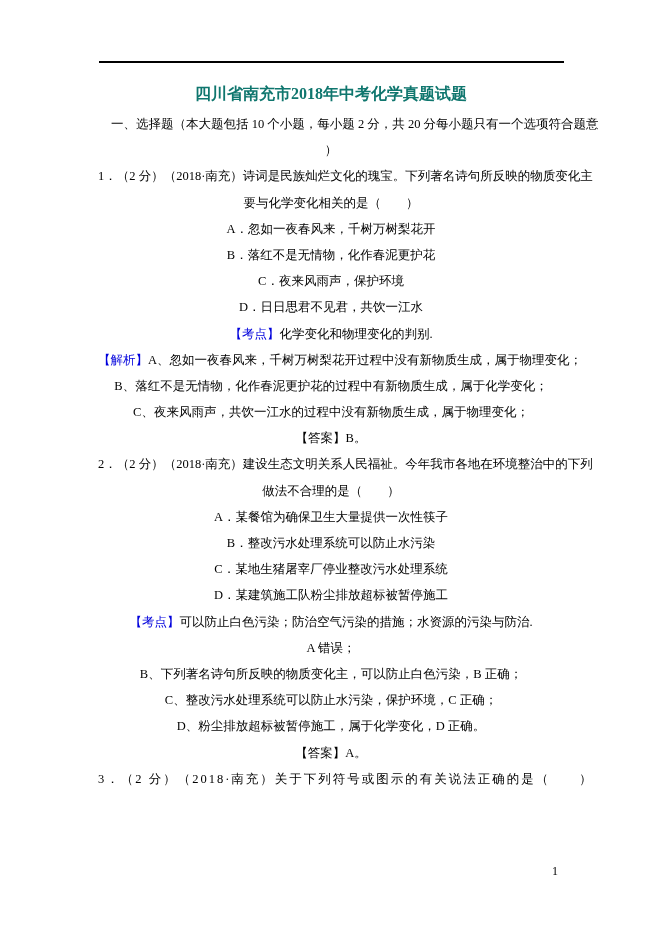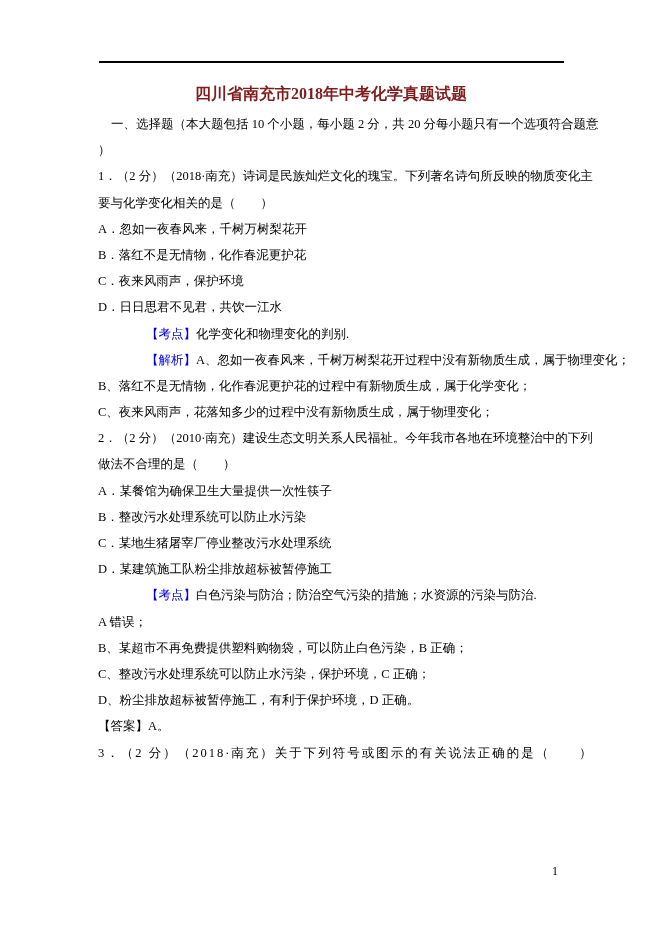--- a/index.html
+++ b/index.html
@@ -31,55 +31,57 @@
   .content {
     position: absolute;
     left: 98px; top: 111px;
     width: 466px;
   }
   .line {
     height: 26.2px;
     line-height: 26.2px;
     font-size: 12.5px;
     white-space: nowrap;
+    text-align: center;
   }
-  .label-blue { color: var(--label-blue, #0000dc); margin-left: 48px; }
+  .label-blue { color: var(--label-blue, #0000dc); }
   .page-num {
     position: absolute;
     left: 552px; top: 864px;
     font-size: 12px;
   }
 </style>
 </head>
 <body style="background: rgb(255, 255, 255); color: rgb(0, 0, 0);">
 
 <div class="page">
   <div class="divider"></div>
-  <div class="doc-title" style="color: #7f1d1d;">四川省南充市2018年中考化学真题试题</div>
+  <div class="doc-title" style="color: #0f766e;">四川省南充市2018年中考化学真题试题</div>
   <div class="content">
       <div class="line" style="padding-left: 13px;"><span>一、选择题（本大题包括 10 个小题，每小题 2 分，共 20 分每小题只有一个选项符合题意</span></div>
       <div class="line"><span>）</span></div>
       <div class="line"><span>1．（2 分）（2018·南充）诗词是民族灿烂文化的瑰宝。下列著名诗句所反映的物质变化主</span></div>
       <div class="line"><span>要与化学变化相关的是（　　）</span></div>
       <div class="line"><span>A．忽如一夜春风来，千树万树梨花开</span></div>
       <div class="line"><span>B．落红不是无情物，化作春泥更护花</span></div>
       <div class="line"><span>C．夜来风雨声，保护环境</span></div>
       <div class="line"><span>D．日日思君不见君，共饮一江水</span></div>
       <div class="line"><span class="label-blue">【考点】</span><span>化学变化和物理变化的判别.</span></div>
       <div class="line"><span class="label-blue">【解析】</span><span>A、忽如一夜春风来，千树万树梨花开过程中没有新物质生成，属于物理变化；</span></div>
       <div class="line"><span>B、落红不是无情物，化作春泥更护花的过程中有新物质生成，属于化学变化；</span></div>
-      <div class="line"><span>C、夜来风雨声，花落知多少的过程中没有新物质生成，属于物理变化；</span></div>
-      <div class="line"><span>2．（2 分）（2010·南充）建设生态文明关系人民福祉。今年我市各地在环境整治中的下列</span></div>
+      <div class="line"><span>C、夜来风雨声，共饮一江水的过程中没有新物质生成，属于物理变化；</span></div>
+      <div class="line"><span>【答案】B。</span></div>
+      <div class="line"><span>2．（2 分）（2018·南充）建设生态文明关系人民福祉。今年我市各地在环境整治中的下列</span></div>
       <div class="line"><span>做法不合理的是（　　）</span></div>
       <div class="line"><span>A．某餐馆为确保卫生大量提供一次性筷子</span></div>
       <div class="line"><span>B．整改污水处理系统可以防止水污染</span></div>
       <div class="line"><span>C．某地生猪屠宰厂停业整改污水处理系统</span></div>
       <div class="line"><span>D．某建筑施工队粉尘排放超标被暂停施工</span></div>
-      <div class="line"><span class="label-blue">【考点】</span><span>白色污染与防治；防治空气污染的措施；水资源的污染与防治.</span></div>
+      <div class="line"><span class="label-blue">【考点】</span><span>可以防止白色污染；防治空气污染的措施；水资源的污染与防治.</span></div>
       <div class="line"><span>A 错误；</span></div>
-      <div class="line"><span>B、某超市不再免费提供塑料购物袋，可以防止白色污染，B 正确；</span></div>
+      <div class="line"><span>B、下列著名诗句所反映的物质变化主，可以防止白色污染，B 正确；</span></div>
       <div class="line"><span>C、整改污水处理系统可以防止水污染，保护环境，C 正确；</span></div>
-      <div class="line"><span>D、粉尘排放超标被暂停施工，有利于保护环境，D 正确。</span></div>
+      <div class="line"><span>D、粉尘排放超标被暂停施工，属于化学变化，D 正确。</span></div>
       <div class="line"><span>【答案】A。</span></div>
       <div class="line" style="letter-spacing: 2px;"><span>3．（2 分）（2018·南充）关于下列符号或图示的有关说法正确的是（　　）</span></div>
     </div>
   <div class="page-num">1</div>
 </div>
 
 </body></html>

